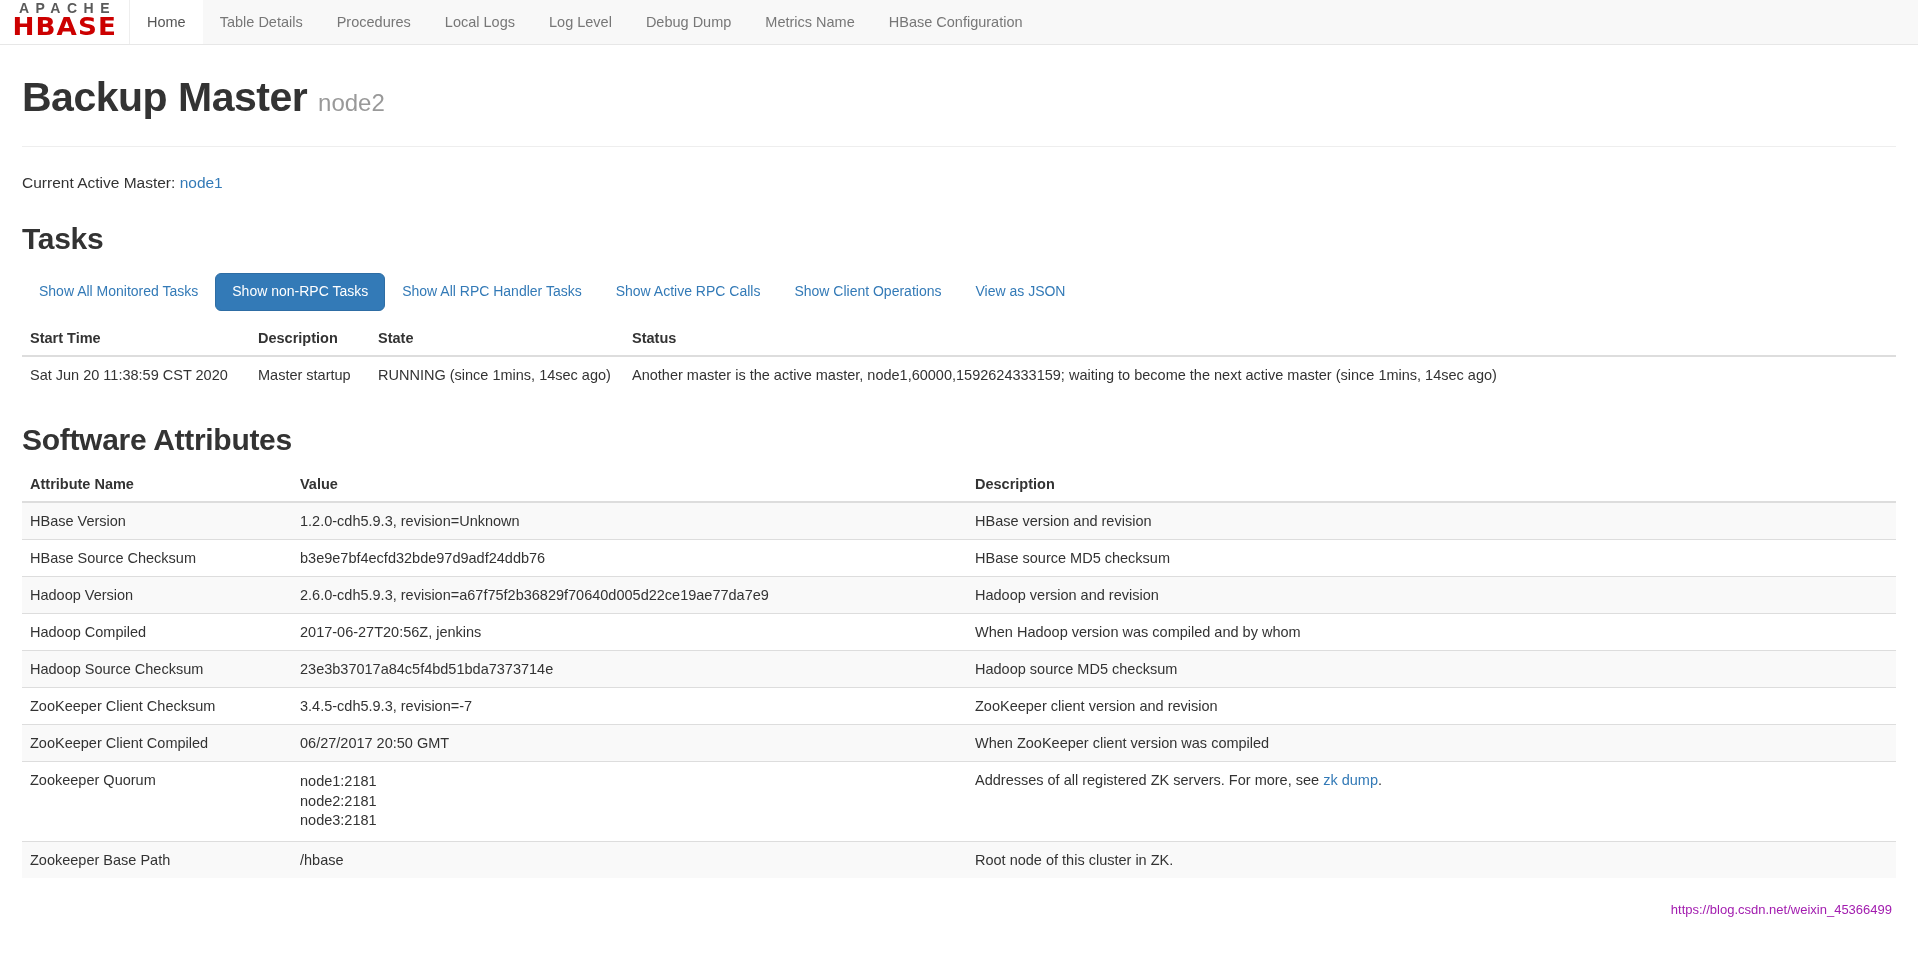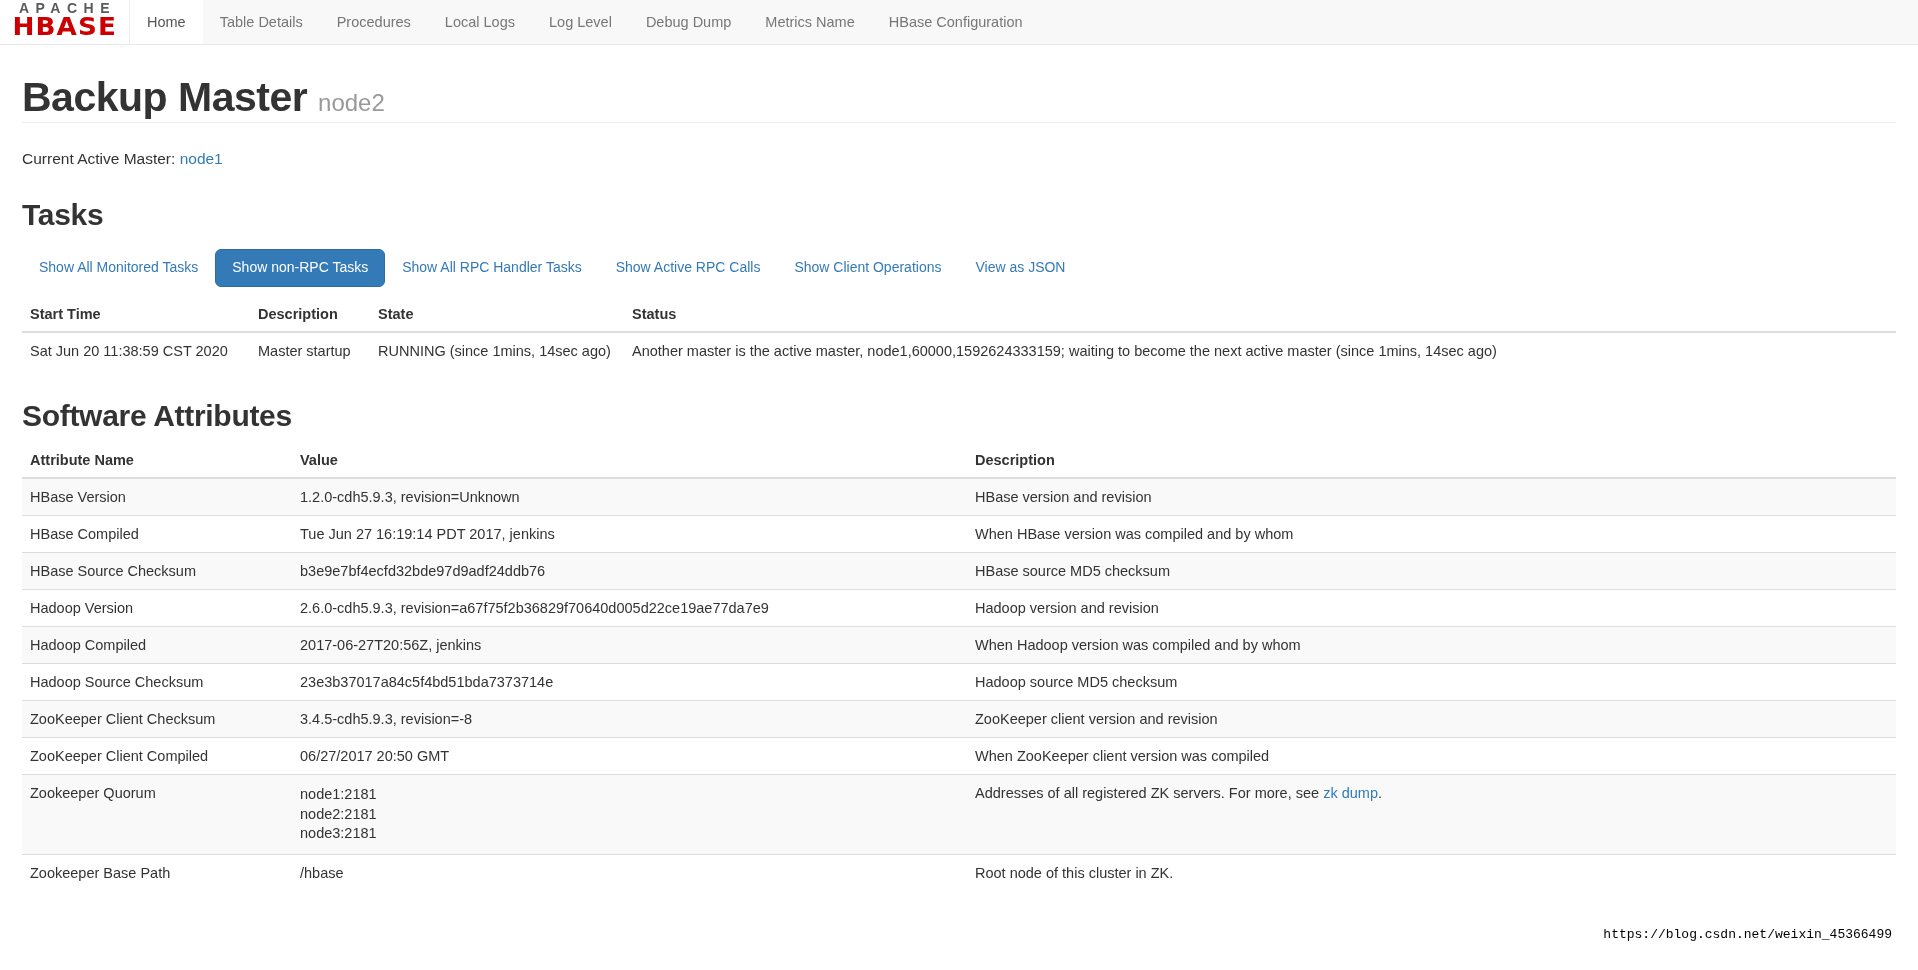--- a/index.html
+++ b/index.html
@@ -62,21 +62,21 @@
     color: #555555;
     background: #ffffff;
   }
 
   
   .container {
     padding: 0 22px;
   }
   .page-header {
     margin-top: 30px;
-    padding-bottom: 2px;
+    padding-bottom: 26px;
     border-bottom: 1px solid #eeeeee;
   }
   h1.page-title {
     margin: 0;
     font-size: 41px;
     font-weight: bold;
     line-height: 1.1;
     color: #333333;
     letter-spacing: -0.5px;
   }
@@ -156,26 +156,25 @@
 
   .attrs-table th:nth-child(1), .attrs-table td:nth-child(1) { width: 270px; }
   .attrs-table th:nth-child(2), .attrs-table td:nth-child(2) { width: 675px; }
 
   .multi-line div { line-height: 1.37; }
 
   
   .watermark {
     position: absolute;
     right: 26px;
-    top: 927px;
+    top: 902px;
     font-size: 13px;
-    color: #000000;
+    color: #a21caf;
     pointer-events: none;
     white-space: nowrap;
-    font-family: Liberation Mono, monospace;
   }
   .page-wrap { position: relative; min-height: 970px; }
 </style>
 </head>
 <body>
 
 <div class="page-wrap">
 
   <div class="navbar">
     <div class="brand">
@@ -248,25 +247,20 @@
           <th>Description</th>
         </tr>
       </thead>
       <tbody>
         <tr>
           <td>HBase Version</td>
           <td>1.2.0-cdh5.9.3, revision=Unknown</td>
           <td>HBase version and revision</td>
         </tr>
         <tr>
-          <td>HBase Compiled</td>
-          <td>Tue Jun 27 16:19:14 PDT 2017, jenkins</td>
-          <td>When HBase version was compiled and by whom</td>
-        </tr>
-        <tr>
           <td>HBase Source Checksum</td>
           <td>b3e9e7bf4ecfd32bde97d9adf24ddb76</td>
           <td>HBase source MD5 checksum</td>
         </tr>
         <tr>
           <td>Hadoop Version</td>
           <td>2.6.0-cdh5.9.3, revision=a67f75f2b36829f70640d005d22ce19ae77da7e9</td>
           <td>Hadoop version and revision</td>
         </tr>
         <tr>
@@ -274,21 +268,21 @@
           <td>2017-06-27T20:56Z, jenkins</td>
           <td>When Hadoop version was compiled and by whom</td>
         </tr>
         <tr>
           <td>Hadoop Source Checksum</td>
           <td>23e3b37017a84c5f4bd51bda7373714e</td>
           <td>Hadoop source MD5 checksum</td>
         </tr>
         <tr>
           <td>ZooKeeper Client Checksum</td>
-          <td>3.4.5-cdh5.9.3, revision=-8</td>
+          <td>3.4.5-cdh5.9.3, revision=-7</td>
           <td>ZooKeeper client version and revision</td>
         </tr>
         <tr>
           <td>ZooKeeper Client Compiled</td>
           <td>06/27/2017 20:50 GMT</td>
           <td>When ZooKeeper client version was compiled</td>
         </tr>
         <tr>
           <td>Zookeeper Quorum</td>
           <td class="multi-line">

